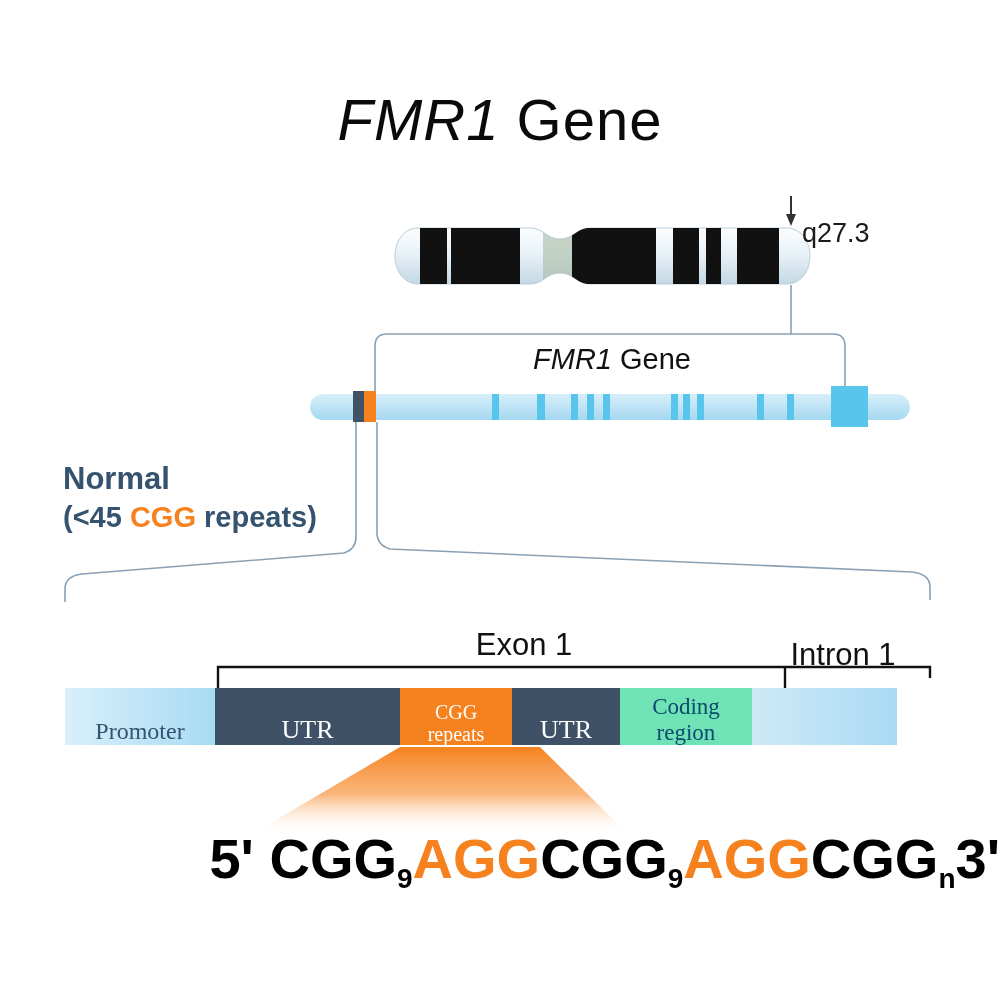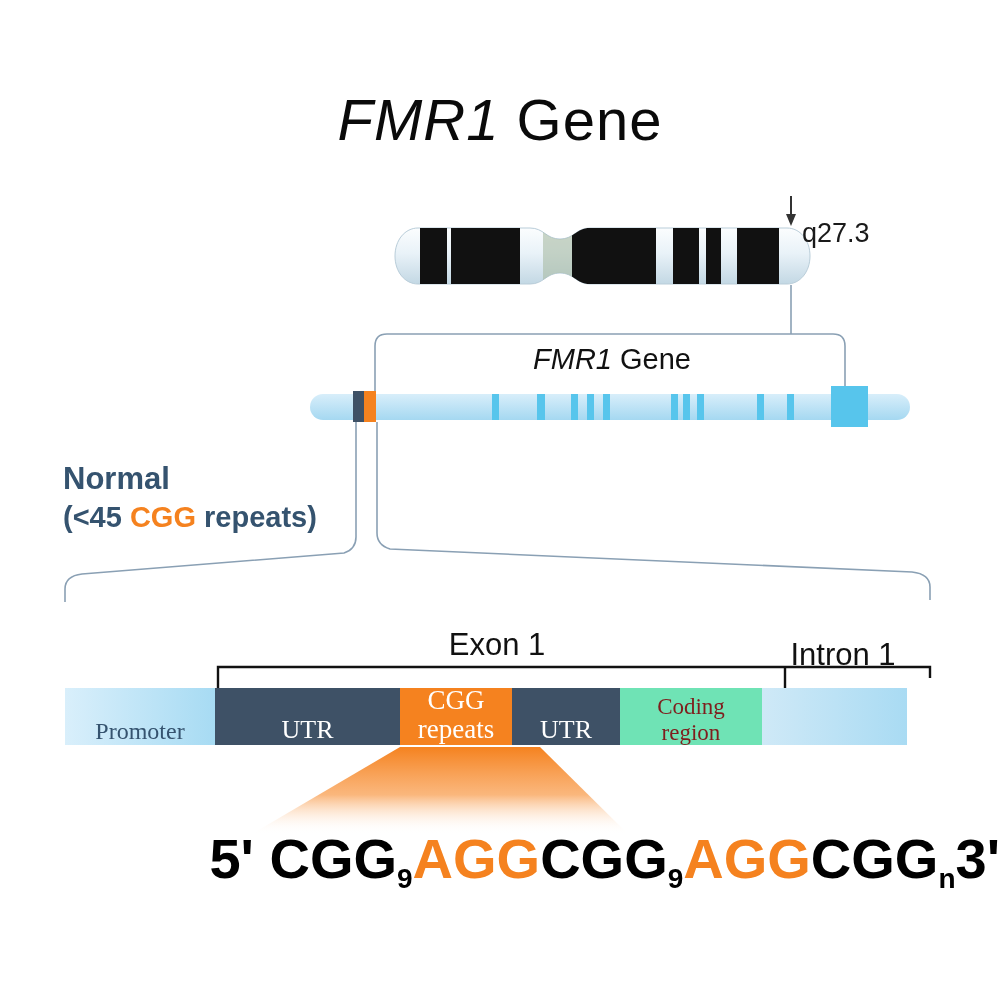--- a/index.html
+++ b/index.html
@@ -18,29 +18,29 @@
   .layer{position:absolute;left:0;top:0;}
   .abs{position:absolute;white-space:nowrap;}
   .title{left:0;right:0;top:86px;text-align:center;font-size:58px;color:#0a0a0a;letter-spacing:1px;}
   .italic{font-style:italic;}
   .q-label{left:802px;top:210px;font-size:27px;color:#1a1a1a;margin-top:8px;}
   .x-chrom-label{left:63px;top:237px;font-size:29px;font-weight:bold;color:var(--navy);letter-spacing:0.5px;}
   .gene-label{left:612px;top:343px;transform:translateX(-50%);font-size:29px;color:#111;}
   .normal-heading{left:63px;top:461px;font-size:31px;font-weight:bold;color:var(--navy);}
   .normal-detail{left:63px;top:501px;font-size:29px;color:var(--navy);font-weight:bold;}
   .hl-orange{color:var(--orange);}
-  .exon1-label{left:497px;top:627px;transform:translateX(-50%);font-size:31px;color:#111;}
+  .exon1-label{left:524px;top:627px;transform:translateX(-50%);font-size:31px;color:#111;}
   .intron1-label{left:843px;top:627px;transform:translateX(-50%);font-size:31px;color:#111;margin-top:10px;}
   .segments-bar{position:absolute;left:65px;top:688px;width:865px;height:57px;display:flex;}
   .seg{display:flex;align-items:flex-end;justify-content:center;height:100%;box-sizing:border-box;font-family:Liberation Serif, serif;}
   .seg-promoter{width:150px;background:linear-gradient(to right,var(--promoter-light),var(--promoter-deep));color:var(--navy);font-size:24px;}
   .seg-utr1{width:185px;background:var(--dark-box);color:#fff;font-size:26px;}
-  .seg-cgg{width:112px;background:var(--orange);color:#fff;font-size:27px;}
+  .seg-cgg{width:112px;background:var(--orange);color:#fff;font-size:20px;}
   .seg-utr2{width:108px;background:var(--dark-box);color:#fff;font-size:26px;}
-  .seg-coding{width:142px;background:var(--coding-teal);color:#7f1d1d;font-size:23px;}
+  .seg-coding{width:132px;background:var(--coding-teal);color:#0c4a6e;font-size:23px;}
   .seg-intron{width:145px;background:linear-gradient(to right,#cfe9f7,#a9dbf3);}
   .wrap2{display:block;max-width:100px;margin:0 auto;text-align:center;line-height:1.1;white-space:normal;}
   .sequence{left:0;right:0;top:826px;text-align:right;font-size:56px;font-weight:bold;color:#000;}
   .seq-orange{color:var(--orange);}
   .seq-sub{font-size:0.5em;vertical-align:-0.35em;}
 </style>
 </head>
 <body>
 
 <div class="stage">

